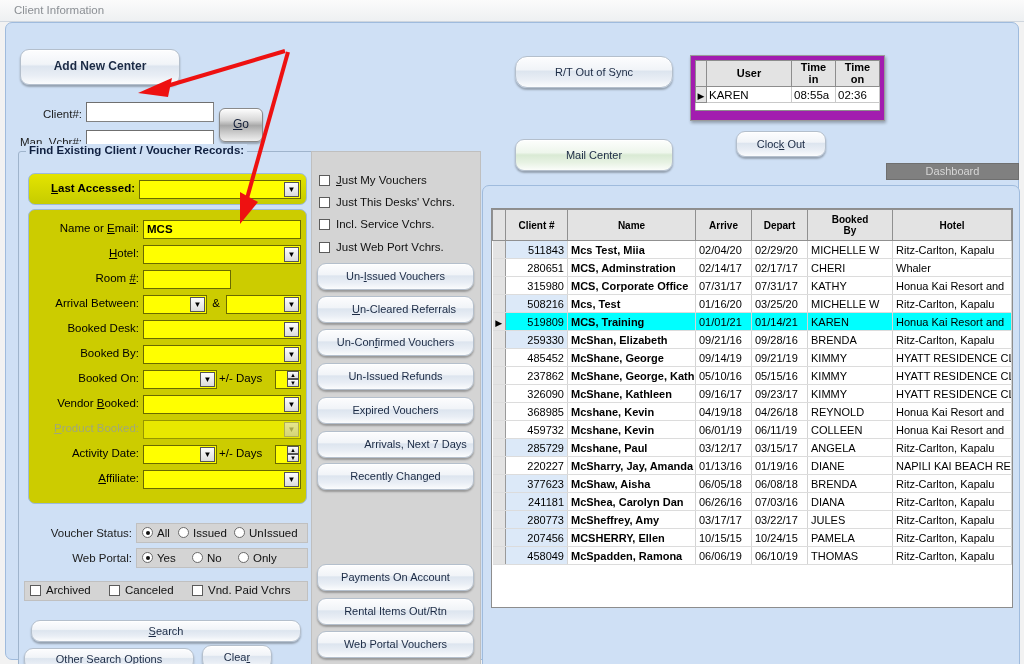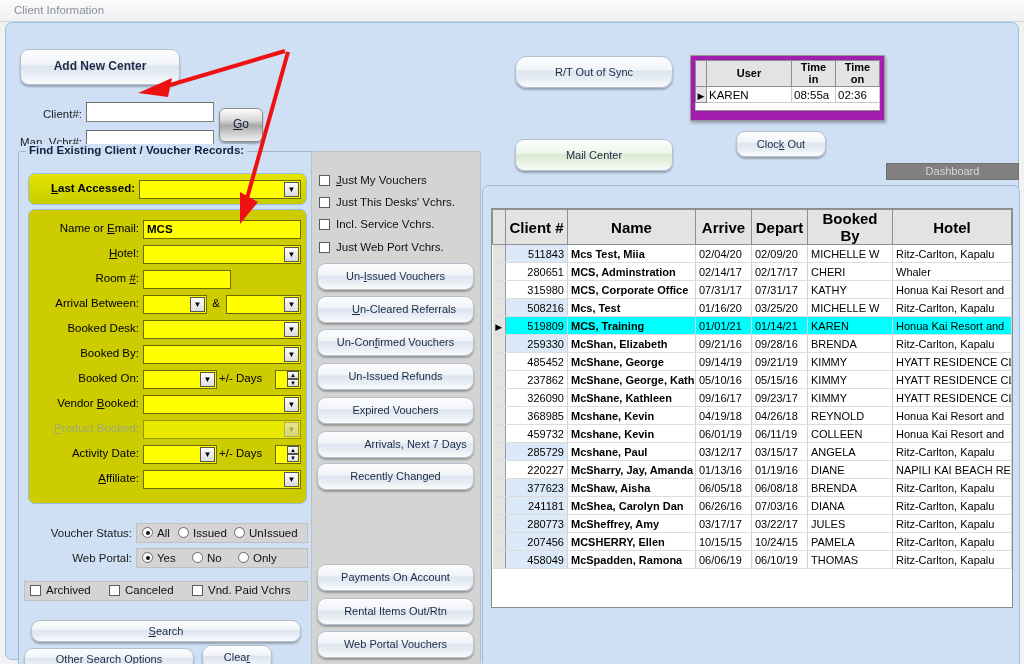--- a/index.html
+++ b/index.html
@@ -155,21 +155,21 @@
     background:#cfe0f5; border:1px solid #9fbbdd; border-radius:7px;
   }
   .grid {
     position:absolute; left:8px; top:22px; width:522px; height:400px;
     background:#ffffff; border:1px solid #8d8d8d;
     overflow:hidden;
   }
   table.g { border-collapse:collapse; width:100%; table-layout:fixed; font-size:11px; }
   table.g th {
     background:#e3e3e3; border:1px solid #909090;
-    font-size:15px; font-weight:bold; color:#000;
+    font-size:10px; font-weight:bold; color:#000;
     height:31px; padding:0 2px; text-align:center;
   }
   table.g td {
     border-right:1px solid #d4d4d4; border-bottom:1px solid #dcdcdc;
     height:18px; padding:0 3px; color:#000; font-size:11px;
     white-space:nowrap; overflow:hidden;
   }
   table.g td.sel-marker { border-right:1px solid #9a9a9a; background:#e3e3e3; padding:0; text-align:center; }
   table.g td.num { text-align:right; }
   table.g td.nm { font-weight:bold; }
@@ -449,21 +449,21 @@
               <th>Booked<br>By</th>
               <th>Hotel</th>
             </tr>
           </thead>
           <tbody id="grid-body">
               <tr class="alt">
                 <td class="sel-marker"></td>
                 <td class="num cnum">511843</td>
                 <td class="nm">Mcs Test, Miia</td>
                 <td>02/04/20</td>
-                <td>02/09/20</td>
+                <td>02/29/20</td>
                 <td>MICHELLE W</td>
                 <td>Ritz-Carlton, Kapalu</td>
               </tr>
               <tr>
                 <td class="sel-marker"></td>
                 <td class="num cnum">280651</td>
                 <td class="nm">MCS, Adminstration</td>
                 <td>02/14/17</td>
                 <td>02/17/17</td>
                 <td>CHERI</td>

